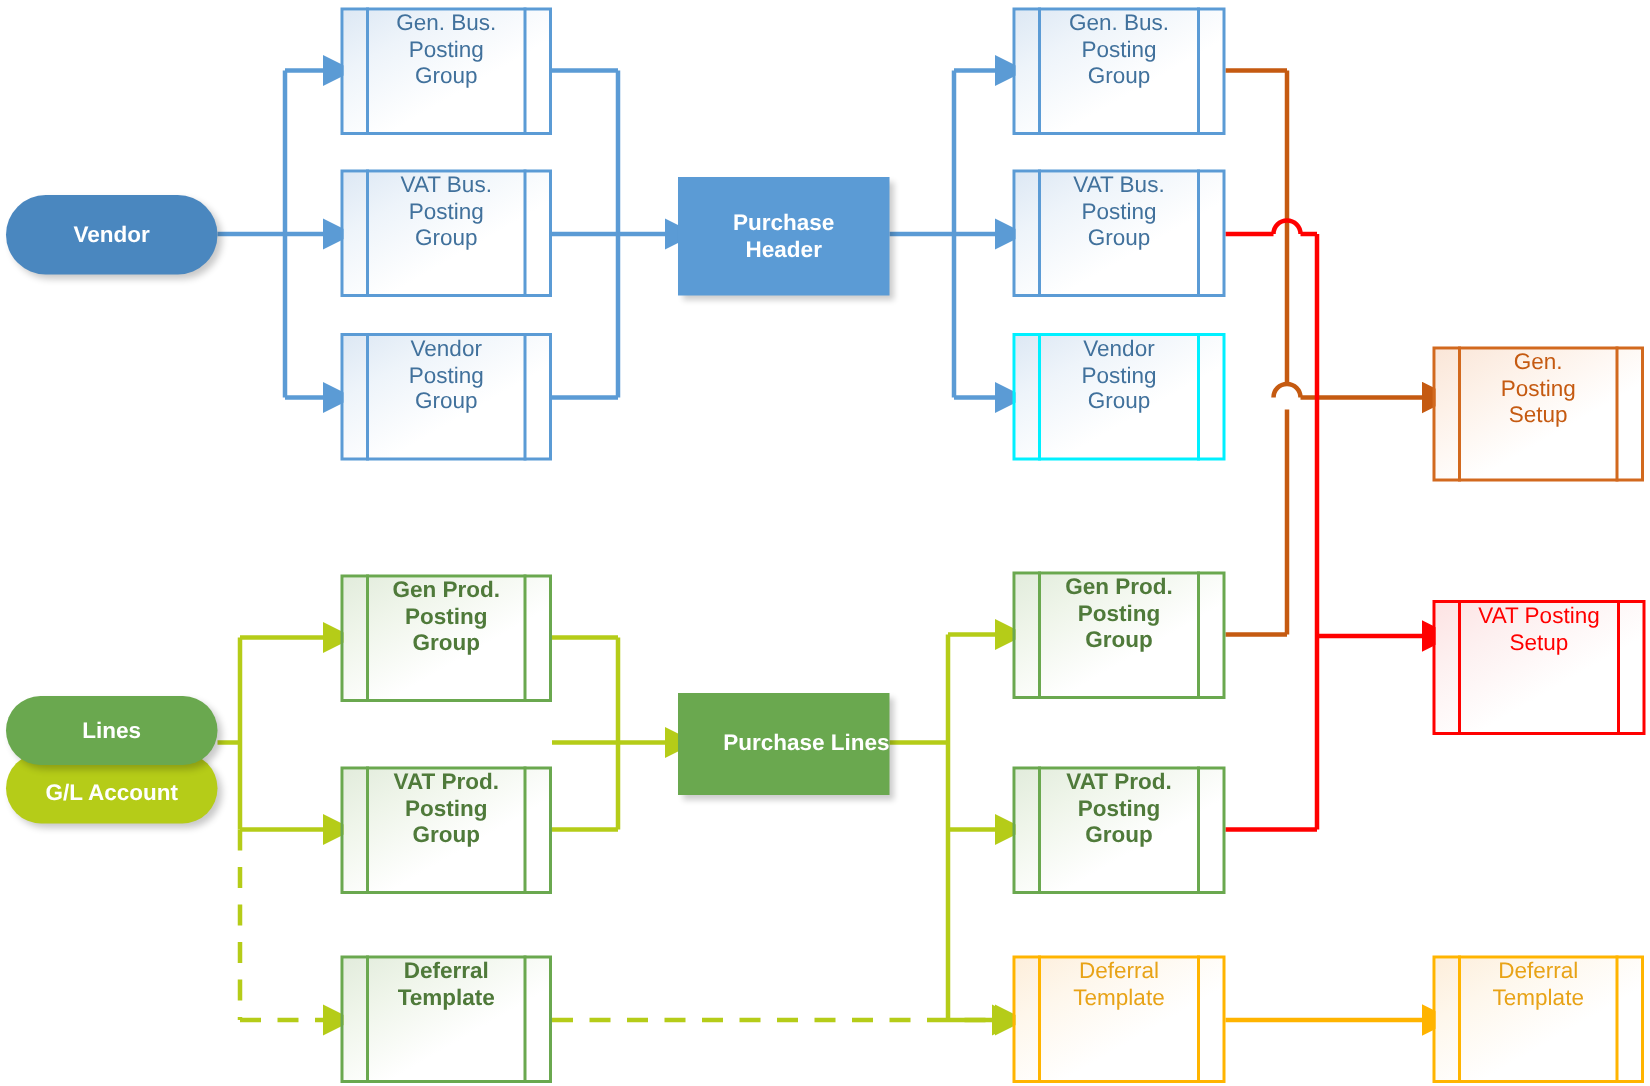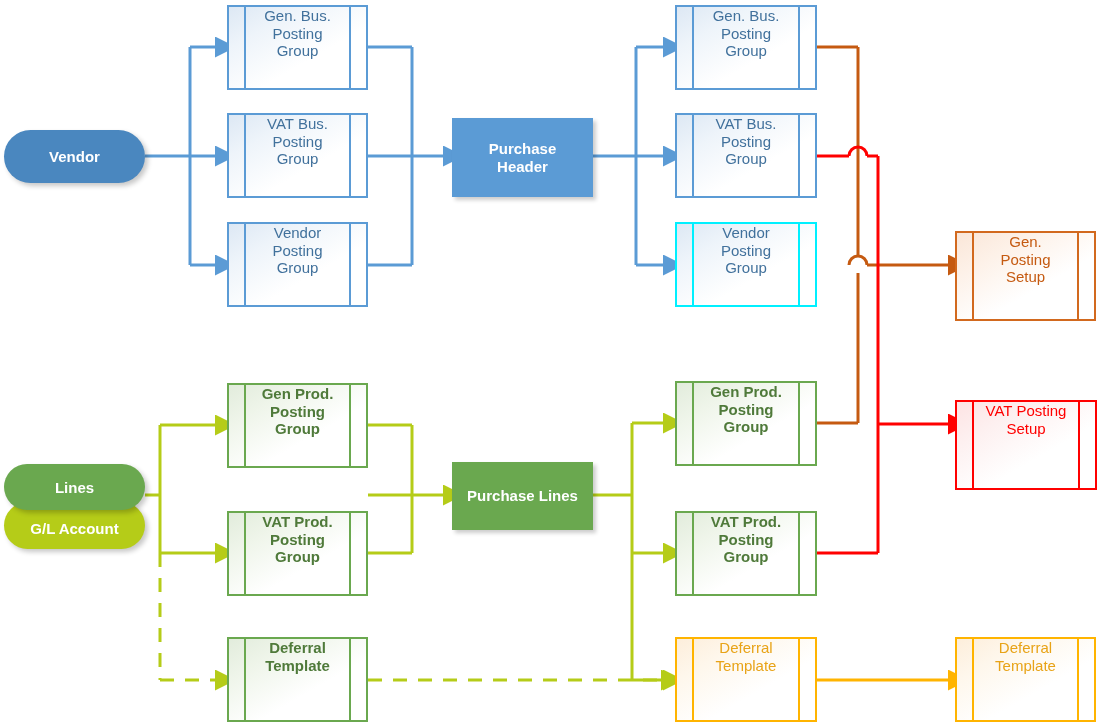--- a/index.html
+++ b/index.html
@@ -176,21 +176,21 @@
     <span>Lines</span>
   </div>
 
   <div class="proc p-blue" style="left:452px;top:118px;width:141px;height:79px;">
     <span>
       <span>Purchase</span><br>
       <span>Header</span>
     </span>
   </div>
 
-  <div class="proc p-green" style="left:452px;top:462px;width:141px;height:68px;">
+  <div class="proc p-green" style="left:452px;top:462px;width:141px;height:68px;justify-content:flex-end;">
     <span>Purchase Lines</span>
   </div>
 
   <div class="card c-blue" style="left:227px;top:5px;width:141px;height:85px;">
     <span class="band b1"></span>
     <span class="band b2"></span>
     <span class="txt">Gen. Bus.<br>Posting<br>Group</span>
   </div>
   <div class="card c-blue" style="left:227px;top:113px;width:141px;height:85px;">
     <span class="band b1"></span>

